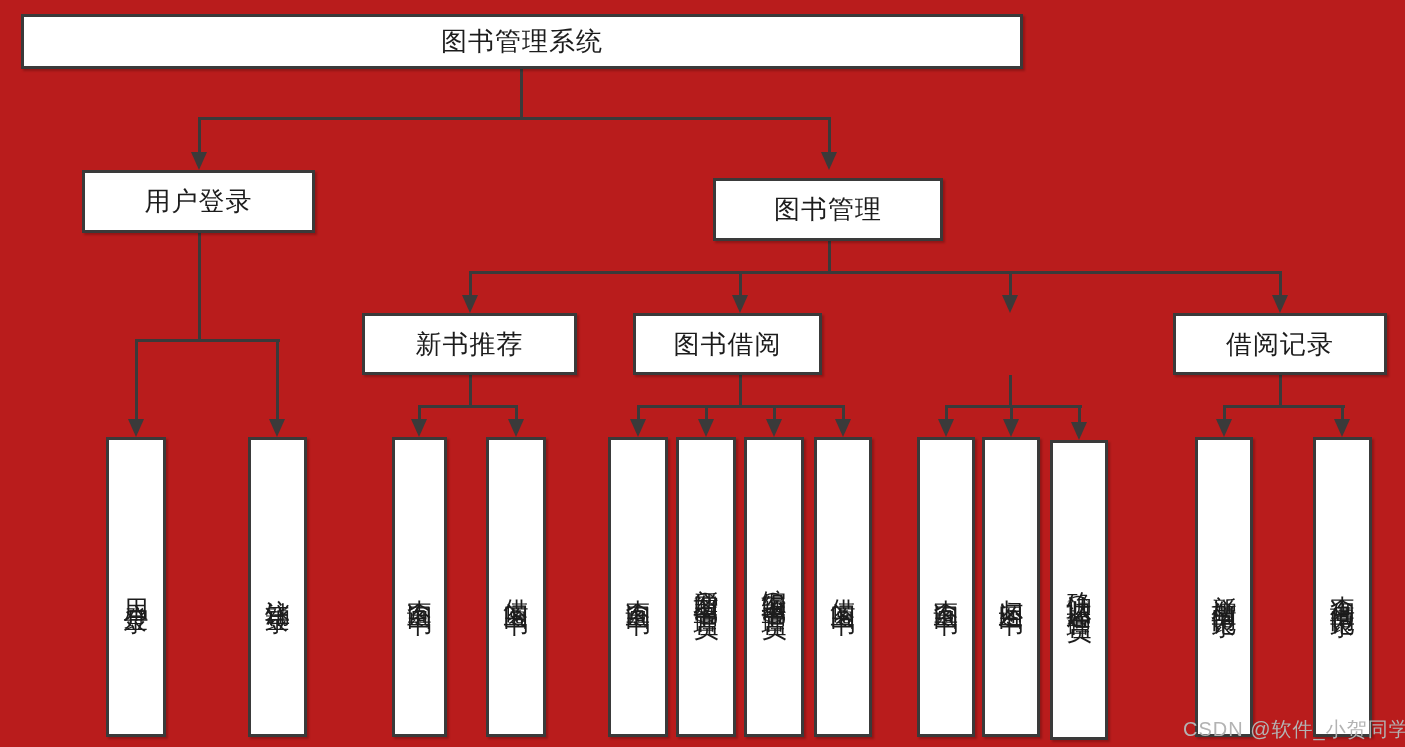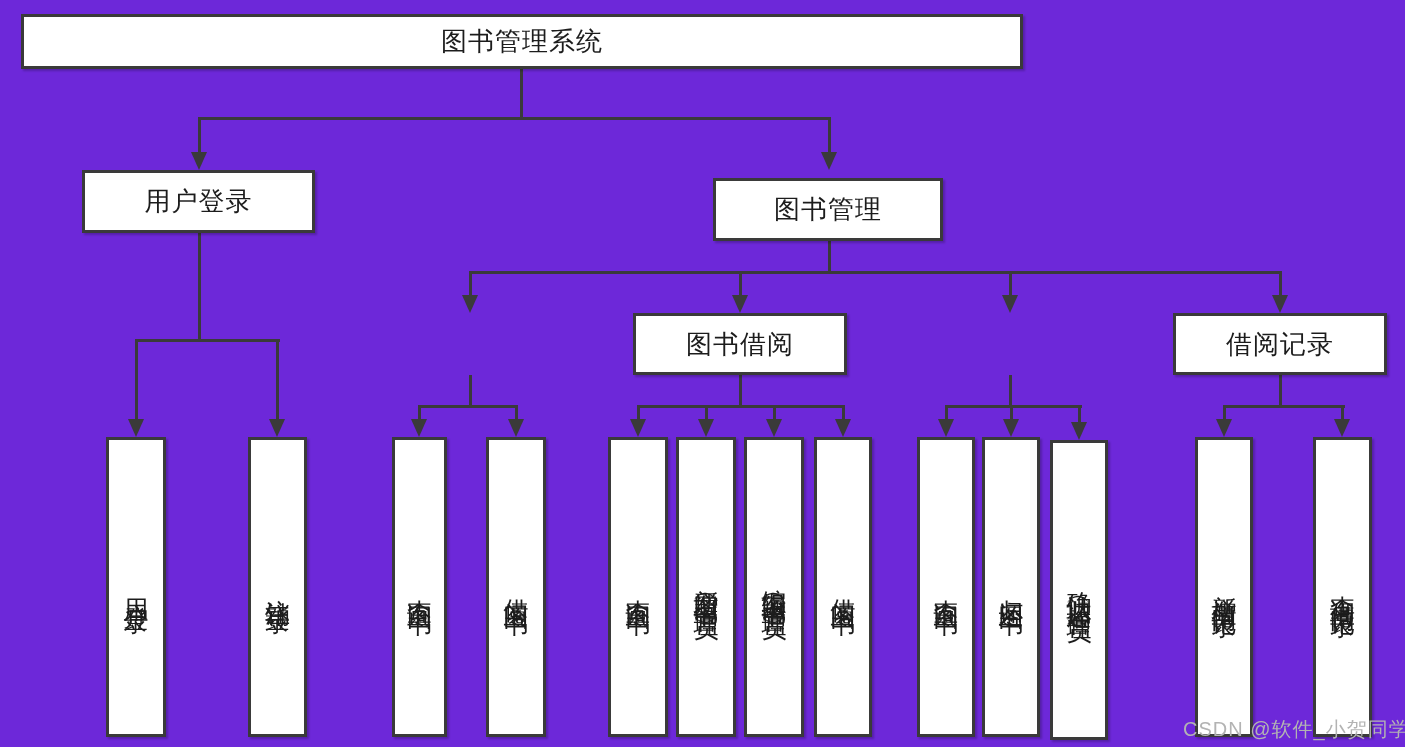--- a/index.html
+++ b/index.html
@@ -1,19 +1,19 @@
 <!DOCTYPE html>
 <html><head>
 <meta charset="utf-8">
 <style>
   :root { --line:#3a3a3a; --ink:#1c1c1c; }
   * { box-sizing: border-box; }
   html,body { margin:0; padding:0; background:#fff; }
   .canvas {
-    position:relative; width:1405px; height:747px; background:#6d28d9;
+    position:relative; width:1405px; height:747px; background:#b91c1c;
     font-family:"Liberation Sans","DejaVu Sans",sans-serif; overflow:hidden;
   }
   
   .v { position:absolute; width:3px; background:var(--line); }
   .h { position:absolute; height:3px; background:var(--line); }
   .a { position:absolute; width:0; height:0;
        border-left:8px solid transparent; border-right:8px solid transparent;
        border-top:18px solid var(--line); }
   
   .box {
@@ -94,21 +94,22 @@
   <div class="v" style="left:1223px;top:405px;height:16px"></div>
   <div class="a" style="left:1216px;top:419px"></div>
   <div class="v" style="left:1341px;top:405px;height:16px"></div>
   <div class="a" style="left:1334px;top:419px"></div>
 
   <div class="box" style="left:21px;top:14px;width:1002px;height:55px">图书管理系统</div>
 
   <div class="box" style="left:82px;top:170px;width:233px;height:63px">用户登录</div>
   <div class="box" style="left:713px;top:178px;width:230px;height:63px">图书管理</div>
 
-  <div class="box" style="left:633px;top:313px;width:214px;height:62px">图书借阅</div>
+  <div class="box" style="left:362px;top:313px;width:215px;height:62px">新书推荐</div>
+  <div class="box" style="left:633px;top:313px;width:189px;height:62px">图书借阅</div>
   <div class="box" style="left:1173px;top:313px;width:214px;height:62px">借阅记录</div>
 
   <div class="box leaf" style="left:106px;width:60px">用户登录</div>
   <div class="box leaf" style="left:248px;width:59px">注销登录</div>
 
   <div class="box leaf" style="left:392px;width:55px">查询图书</div>
   <div class="box leaf" style="left:486px;width:60px">借阅图书</div>
 
   <div class="box leaf" style="left:608px;width:60px">查询图书</div>
   <div class="box leaf" style="left:676px;width:60px">新增图书（管理员）</div>

